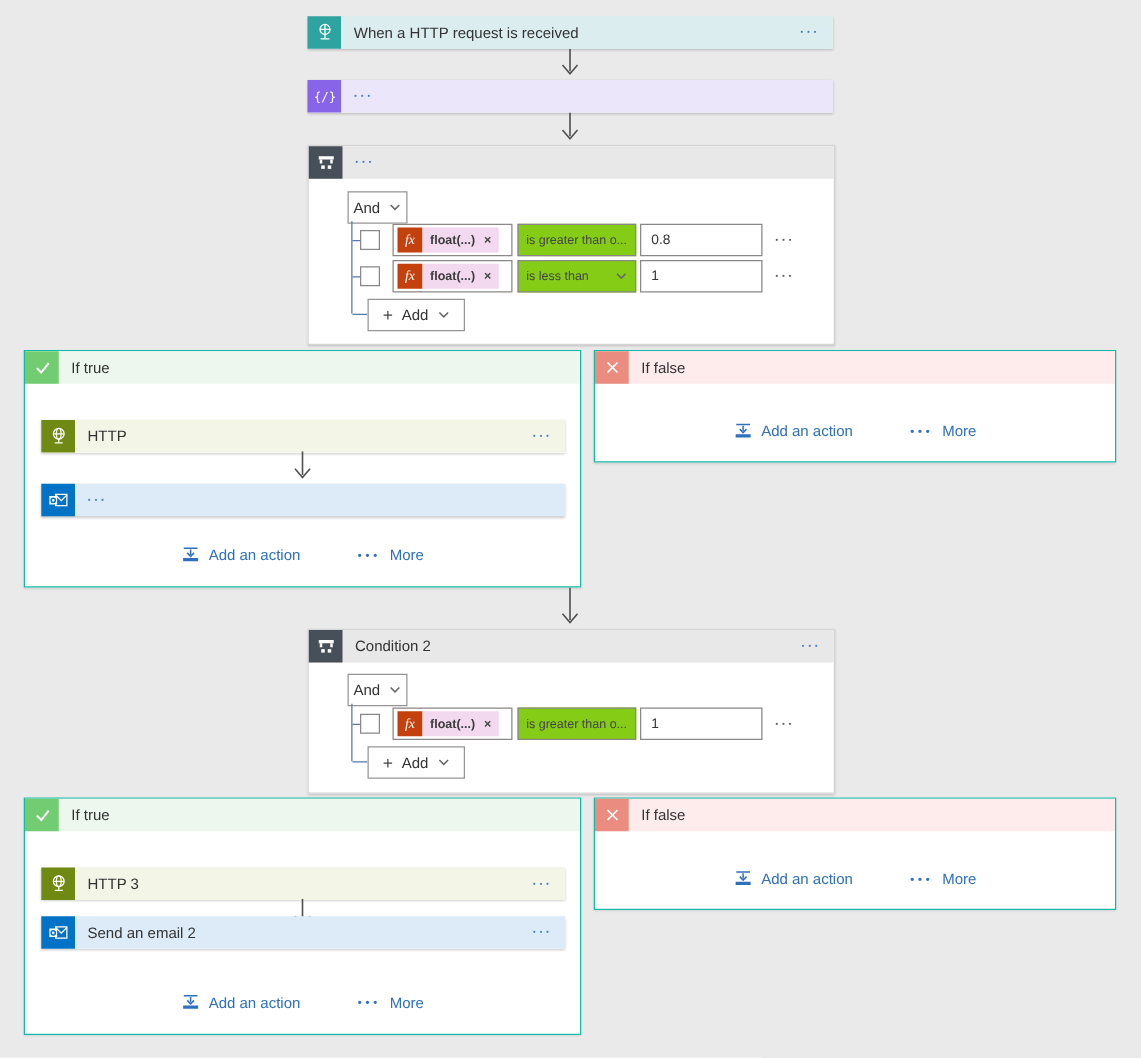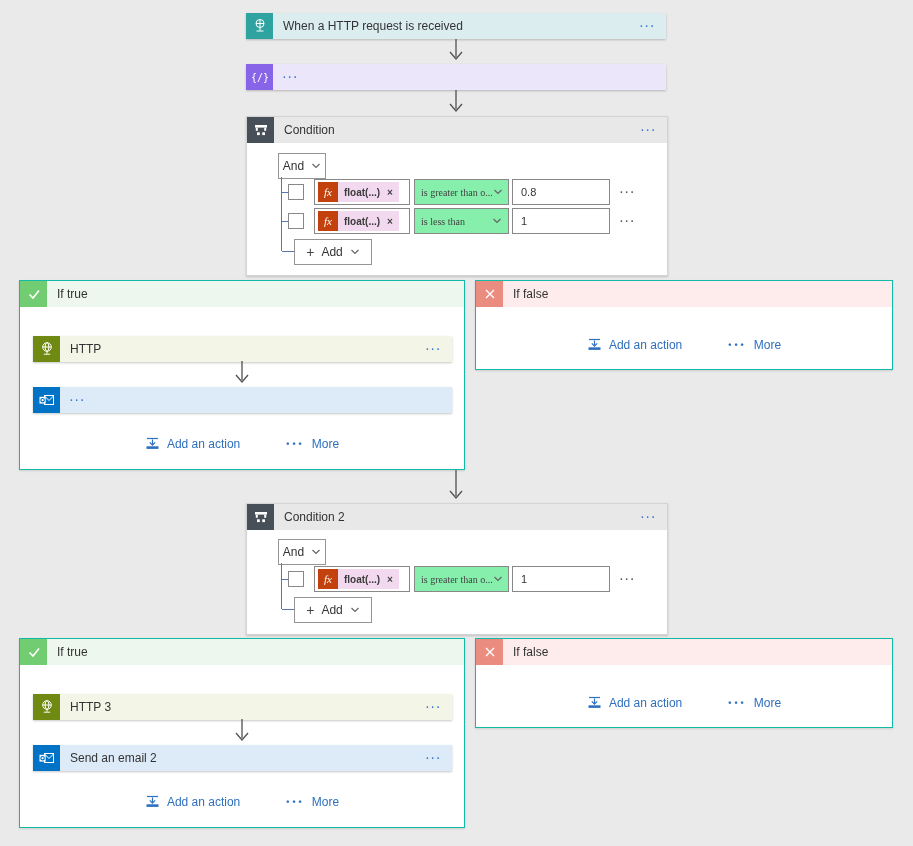--- a/index.html
+++ b/index.html
@@ -40,23 +40,23 @@
     width:20px; height:20px; background:#c2410c; color:#fff; flex:none;
     display:flex; align-items:center; justify-content:center;
     font-family:"Liberation Serif", serif; font-style:italic; font-size:11px;
   }
   .chip {
     height:20px; background:#F2D9F0; display:flex; align-items:center;
     padding:0 6px; font-size:10px; color:#3b3b3b; white-space:nowrap;font-weight:bold;
   }
   .chip-x { margin-left:7px; font-size:10px; color:#444; cursor:pointer; }
   .operator-box {
-    width:95px; height:26px; box-sizing:border-box; border:1px solid #8A8886; background:#86efac;
+    width:95px; height:26px; box-sizing:border-box; border:1px solid #8A8886; background:#84cc16;
     display:flex; align-items:center; justify-content:space-between; padding:0 6px;
-    font-size:10px; color:#444; margin-right:3px; cursor:pointer; white-space:nowrap;font-family:Liberation Serif, serif;
+    font-size:10px; color:#444; margin-right:3px; cursor:pointer; white-space:nowrap;
   }
   .value-box {
     width:98px; height:26px; box-sizing:border-box; border:1px solid #8A8886; background:#fff;
     display:flex; align-items:center; padding:0 8px; font-size:11px; cursor:text;
   }
   .row-menu { color:#555; font-size:10px; font-weight:bold; letter-spacing:2px; margin-left:10px; cursor:pointer; }
   
   .branch { position:absolute; background:#fff; border:1px solid #14b8a6; box-shadow:0 1px 2px rgba(0,0,0,.12); }
   .branch-header { height:26px; display:flex; align-items:stretch; }
   .branch-label { display:flex; align-items:center; padding:0 10px; font-size:12px; }
@@ -113,21 +113,20 @@
       <span class="bar-icon" style="background:#474F59">
         <svg width="16" height="14" fill="#fff">
             <rect x="2" y="2" width="12" height="2.6"></rect>
             <rect x="2.8" y="4.6" width="2" height="3.2"></rect>
             <rect x="11.2" y="4.6" width="2" height="3.2"></rect>
             <rect x="4" y="9.3" width="2.8" height="2.8"></rect>
             <rect x="9.2" y="9.3" width="2.8" height="2.8"></rect>
           </svg>
       </span>
       <span class="bar-body">
-        <span class="bar-title">Condition</span>
         <span class="bar-menu">···</span>
       </span>
     </div>
 
     <div class="and-box" style="left:31px;top:36px;width:46px">
       <span>And</span>
       <svg width="10" height="6">
           <path d="M1.5 1 L5 4.5 L8.5 1" stroke="#666" stroke-width="1.2" fill="none"></path>
         </svg>
     </div>
@@ -360,21 +359,21 @@
       <span class="bar-body" style="background:#F3F5E7">
         <span class="bar-title">HTTP 3</span>
         <span class="bar-menu">···</span>
       </span>
     </div>
 
     <svg class="arrow" style="left:214px;top:80px" width="16" height="26">
       <path d="M8 0 V19 M2 14 L8 21 L14 14" stroke="#515151" stroke-width="1.3" fill="none"></path>
     </svg>
 
-    <div class="action-bar" style="left:13px;top:106px;width:419px">
+    <div class="action-bar" style="left:13px;top:94px;width:419px">
       <span class="bar-icon" style="background:#0073C7">
         <svg width="18" height="16" viewBox="0 0 18 16">
           <rect x="6.5" y="3.5" width="9" height="9" fill="none" stroke="#fff" stroke-width="1"></rect>
           <path d="M6.5 4 L11 8.5 L15.5 4" stroke="#fff" stroke-width="1" fill="none"></path>
           <rect x="1.5" y="4.8" width="6.2" height="6.8" fill="#fff"></rect>
           <circle cx="4.6" cy="8.2" r="1.7" fill="none" stroke="#0073C7" stroke-width="1.2"></circle>
         </svg>
       </span>
       <span class="bar-body" style="background:#DDEAF8">
         <span class="bar-title">Send an email 2</span>

